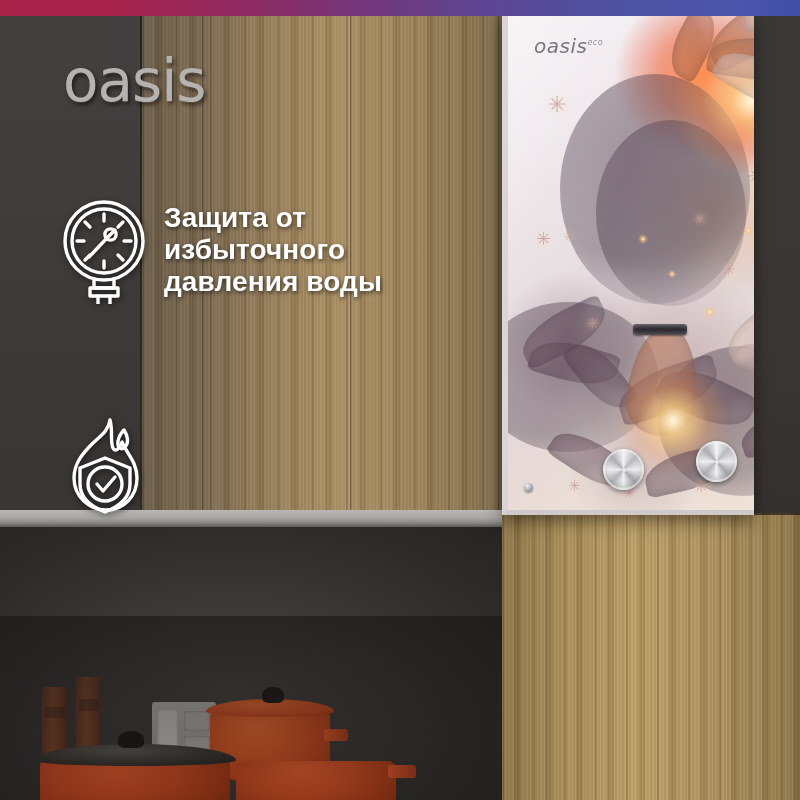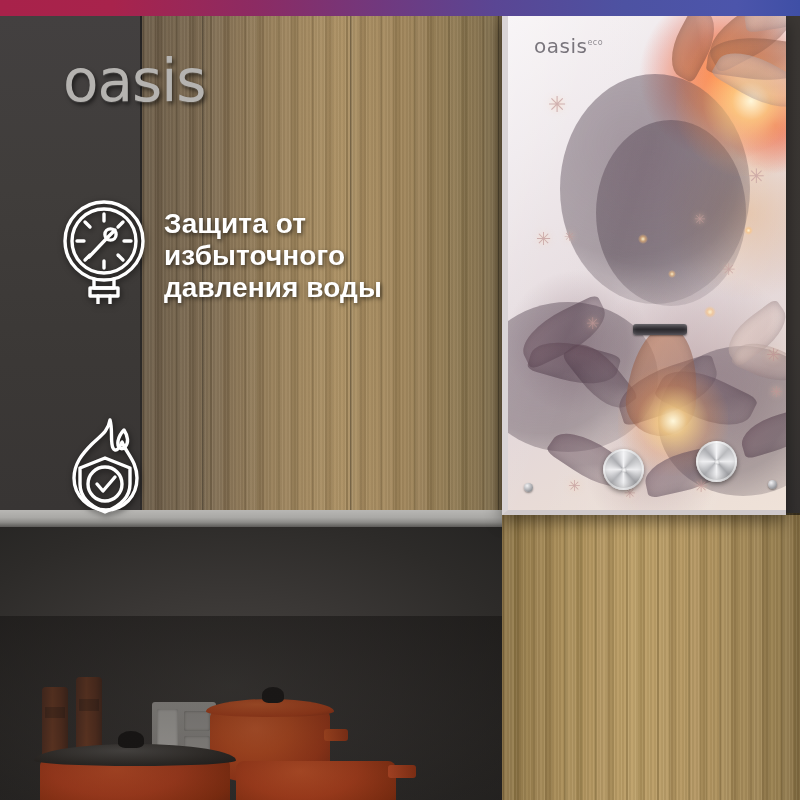--- a/index.html
+++ b/index.html
@@ -164,24 +164,25 @@
     background:linear-gradient(90deg,#e4572a,#ad3a15); border-radius:3px;
   }
   .dim-overlay{
     position:absolute; left:0; top:600px; width:502px; height:184px;
     background:linear-gradient(180deg,rgba(20,18,17,.52),rgba(20,18,17,.30));
     pointer-events:none;
   }
 
   
   #heater{
-    position:absolute; left:502px; top:0; width:284px; height:499px;
+    position:absolute; left:502px; top:0; width:252px; height:499px;
     background:#ffffff;
     box-shadow:0 6px 16px rgba(0,0,0,.45);
     overflow:hidden;
+    font-style:italic;
   }
   #heater .frame{
     position:absolute; inset:0;
     border-left:6px solid #d9d4d6; border-right:0; border-top:0;
     border-bottom:5px solid #cfc9cb;
     pointer-events:none; z-index:8;
   }
   
   .glass{
     position:absolute; left:6px; top:0; right:0; bottom:5px;
@@ -268,21 +269,21 @@
   #brand{
     position:absolute; left:63px; top:47px; z-index:40;
     font-family:"DejaVu Sans",sans-serif;
     font-size:58px; font-weight:400; letter-spacing:-1px;
     color:#b5b3b0;
     text-shadow:2px 3px 4px rgba(0,0,0,.55), 0 1px 0 rgba(255,255,255,.18);
     user-select:none;
   }
 
   
-  .feature{ position:absolute; z-index:40; display:flex; align-items:flex-end; }
+  .feature{ position:absolute; z-index:40; display:flex; align-items:center; }
   #feature-0{ left:58px; top:196px; }
   #feature-1{ left:58px; top:414px; }
 
   .feat-icon{ width:92px; flex:0 0 92px; }
   .feat-icon svg{ display:block; filter:drop-shadow(1px 2px 3px rgba(0,0,0,.55)); }
 
   .feat-text{
     margin-left:14px;
     font-size:28px; font-weight:bold; line-height:1.14;
     color:#ffffff; letter-spacing:.1px;

